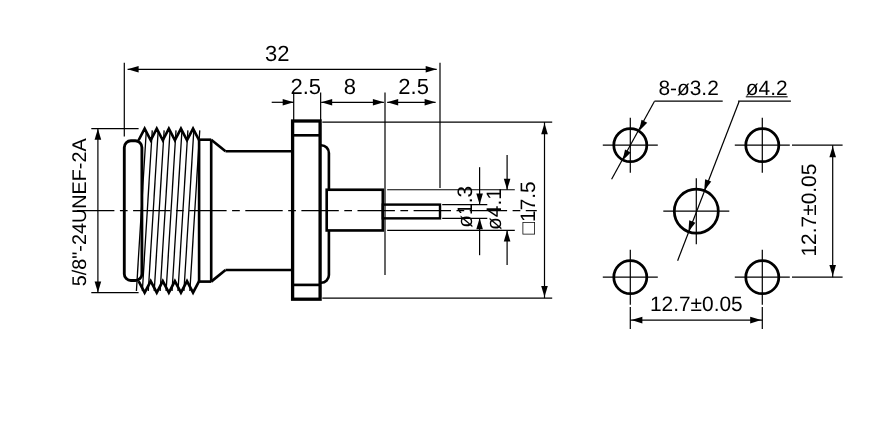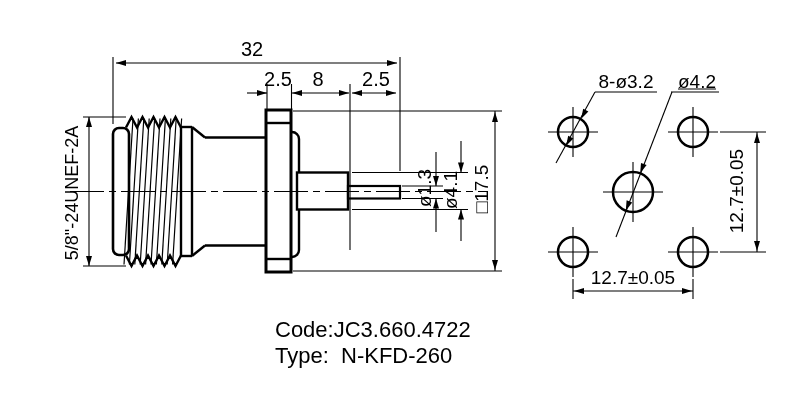--- a/index.html
+++ b/index.html
@@ -169,15 +169,13 @@
   <div class="lbl rot thread" style="left:72px;top:193px;">5/8"-24UNEF-2A</div>
   <div class="lbl rot sm" style="left:424px;top:188px;">ø1.3</div>
   <div class="lbl rot sm" style="left:450px;top:190px;">ø4.1</div>
   <div class="lbl rot sm" style="left:481px;top:189px;">□17.5</div>
 
   <div class="lbl sm" style="left:626px;top:81px;">8-ø3.2</div>
   <div class="lbl sm" style="left:697px;top:81px;text-decoration:underline;">ø4.2</div>
   <div class="lbl rot sm" style="left:736px;top:191px;">12.7±0.05</div>
   <div class="lbl sm" style="left:633px;top:277px;">12.7±0.05</div>
 
-  <div class="footer" style="left:275px;top:317px;">Code:JC3.660.4722</div>
-  <div class="footer" style="left:275px;top:343px;">Type:  N-KFD-260</div>
 </div>
 
 </body></html>

